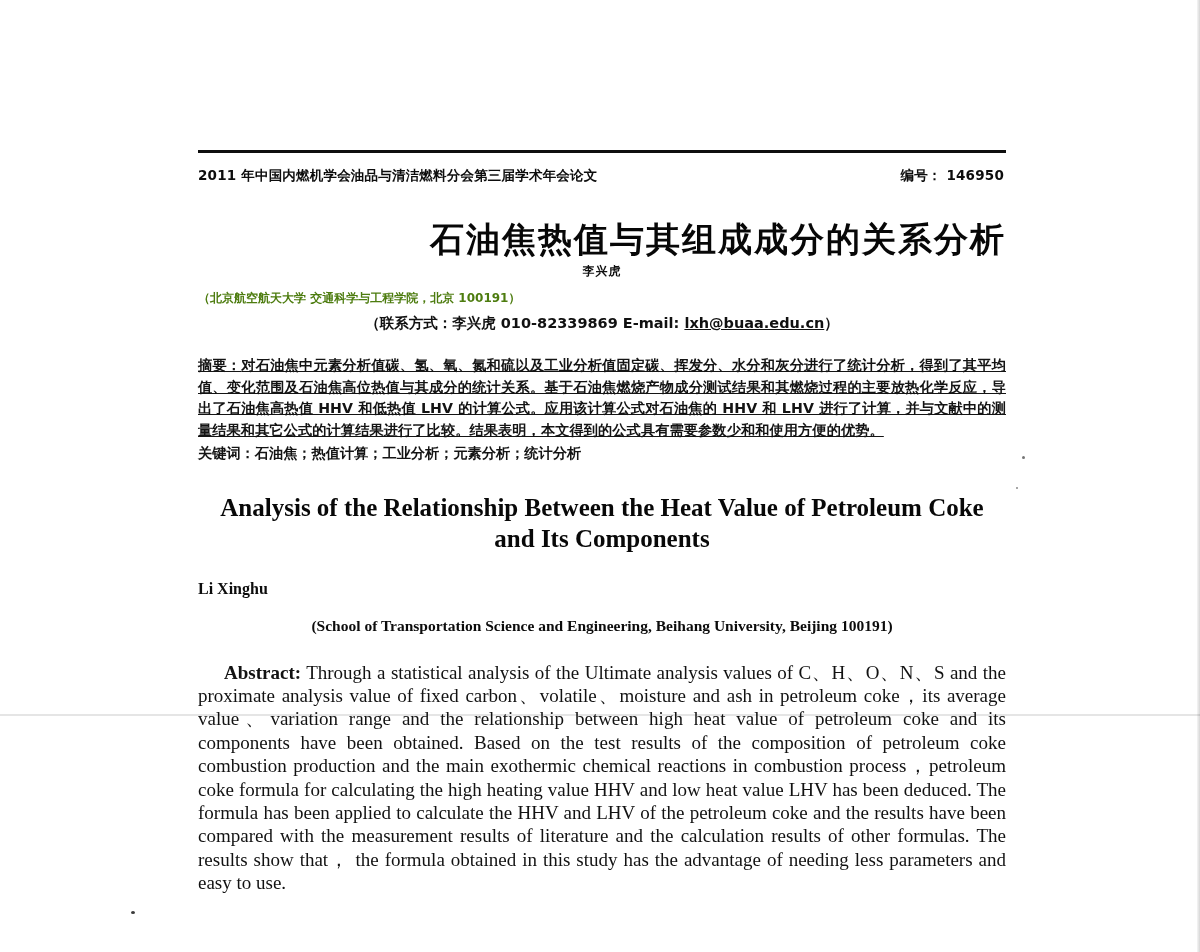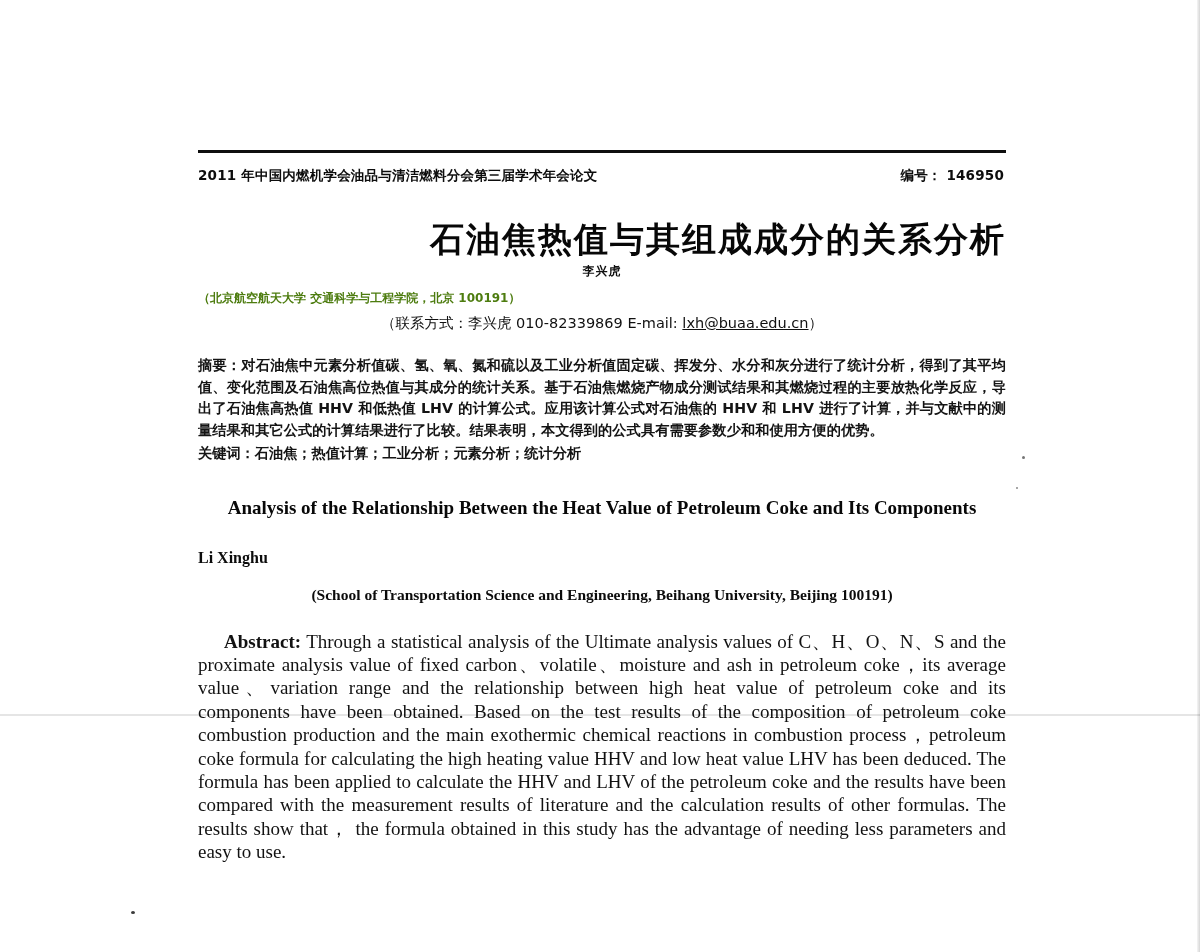--- a/index.html
+++ b/index.html
@@ -95,57 +95,58 @@
     font-family: "DejaVu Sans", "Liberation Sans", sans-serif;
     font-size: 12px;
     font-weight: bold;
     margin-top: 10px;
     color: #4d7c0f;
   }
   .cn-contact {
     text-align: center;
     font-family: "DejaVu Sans", "Liberation Sans", sans-serif;
     font-size: 14.5px;
-    font-weight: normal;
+    font-weight: bold;
     margin-top: 7px;
     color: #111111;
   }
   .cn-contact .mail {
     text-decoration: underline;
     color: #101010;
   }
 
   
   .cn-abstract {
     margin-top: 22px;
     font-family: "DejaVu Sans", "Liberation Sans", sans-serif;
     font-weight: bold;
     font-size: 14.2px;
     line-height: 21.5px;
     text-align: justify;
     letter-spacing: .1px;
     color: #141414;
+    text-decoration: underline;
   }
   .cn-abstract .lbl { font-weight: bold; }
   .cn-keywords {
     margin-top: 2px;
     font-family: "DejaVu Sans", "Liberation Sans", sans-serif;
     font-weight: bold;
     font-size: 14.2px;
     line-height: 21.5px;
     color: #141414;
   }
 
   
   .en-title {
     margin-top: 27px;
     text-align: center;
     font-family: "Liberation Serif", "DejaVu Serif", serif;
     font-weight: bold;
-    font-size: 19px;
+    font-size: 25px;
     line-height: 31px;
     color: #080808;
   }
   .en-author {
     margin-top: 26px;
     text-align: left;
     font-family: "Liberation Serif", "DejaVu Serif", serif;
     font-weight: bold;
     font-size: 16px;
     color: #0c0c0c;

